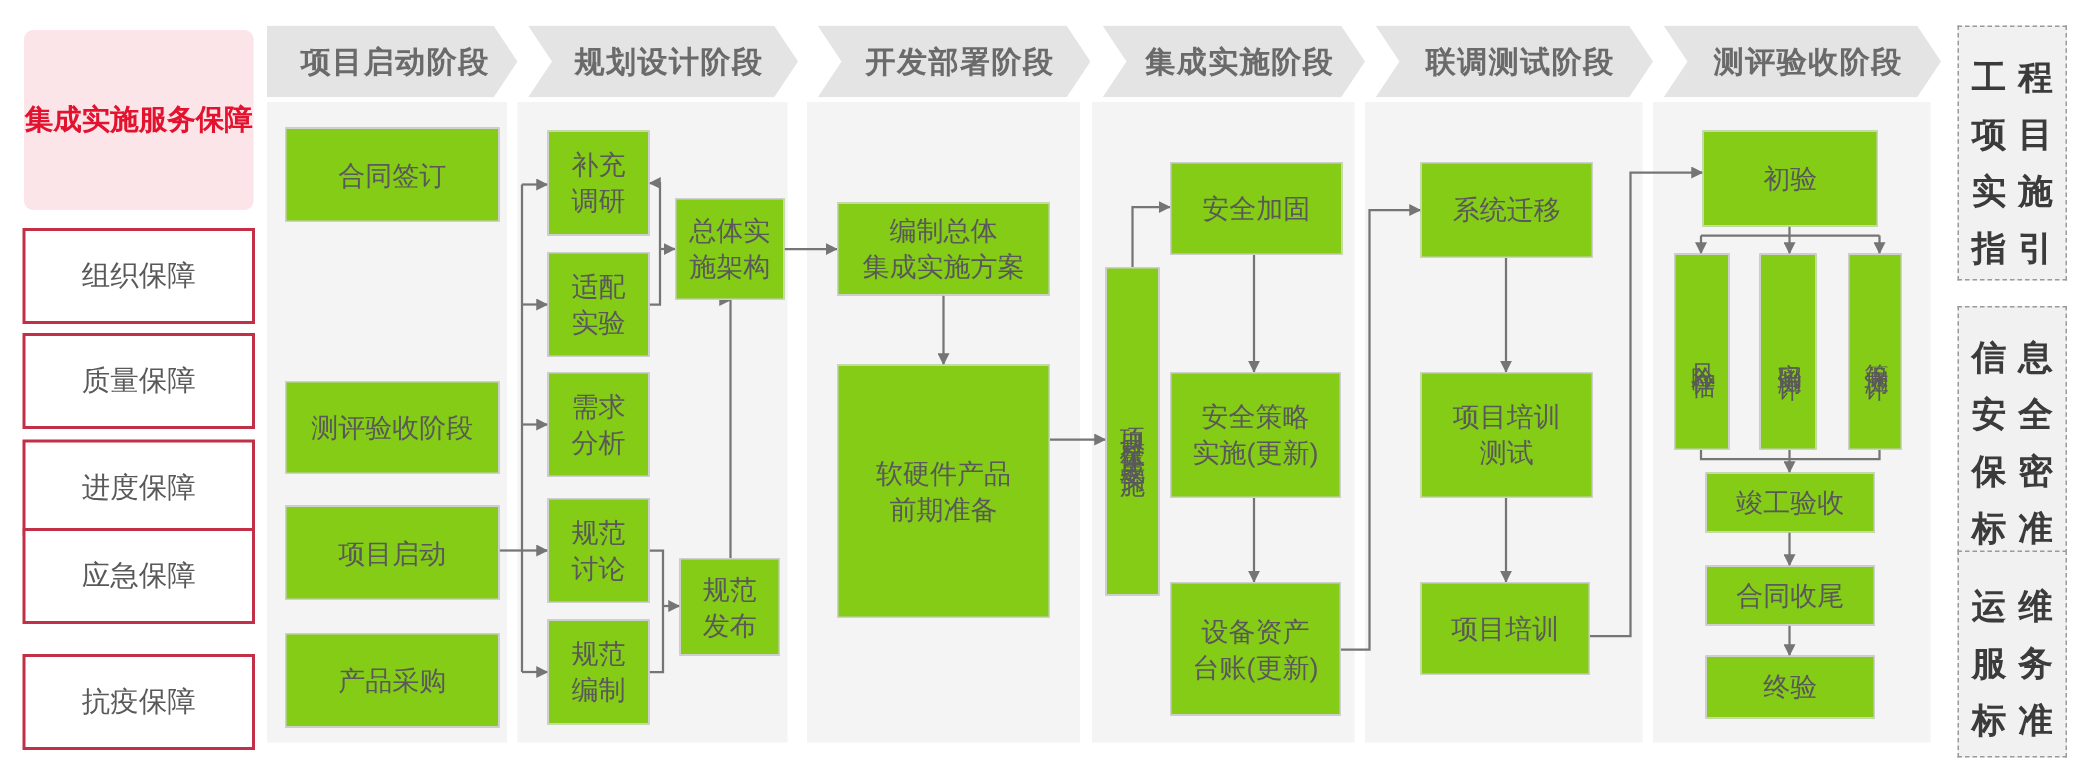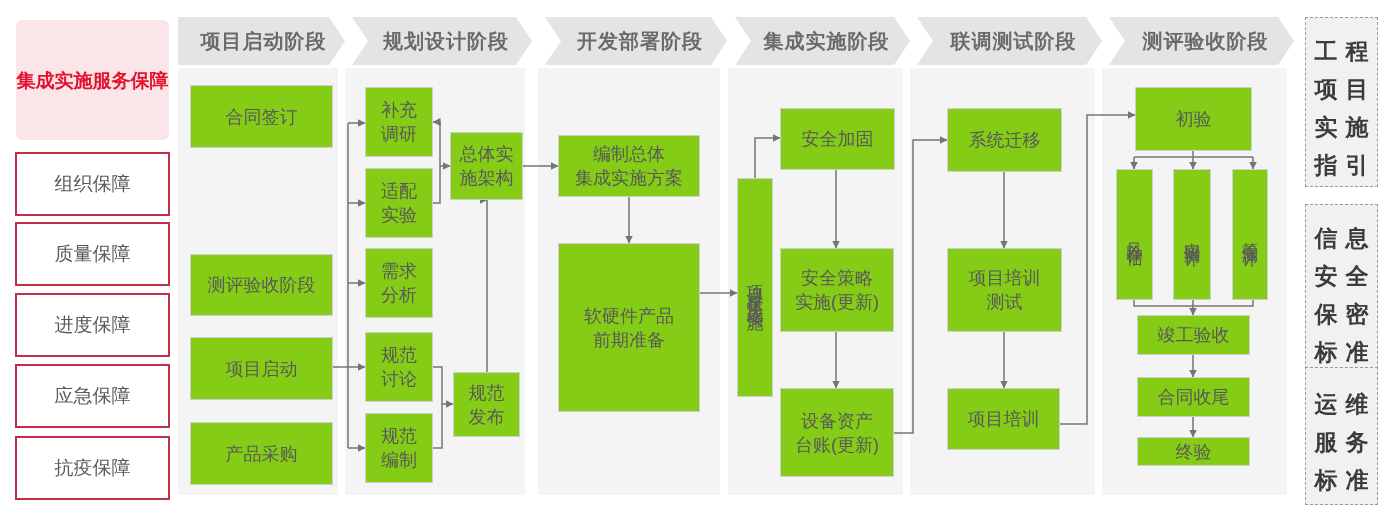--- a/index.html
+++ b/index.html
@@ -54,21 +54,21 @@
 
 <div id="stage">
 
   <div class="pink-head">
     <div class="ln">集成实施</div>
     <div class="ln">服务保障</div>
   </div>
   <div class="guarantee" style="top:152px">组织保障</div>
   <div class="guarantee" style="top:222px">质量保障</div>
   <div class="guarantee" style="top:293px">进度保障</div>
-  <div class="guarantee" style="top:364px">应急保障</div>
+  <div class="guarantee" style="top:352px">应急保障</div>
   <div class="guarantee" style="top:436px">抗疫保障</div>
 
   <div class="colbg" style="left:178px;width:160px"></div>
   <div class="colbg" style="left:345px;width:180px"></div>
   <div class="colbg" style="left:538px;width:182px"></div>
   <div class="colbg" style="left:728px;width:175px"></div>
   <div class="colbg" style="left:910px;width:185px"></div>
   <div class="colbg" style="left:1102px;width:185px"></div>
 
   <div class="banner flat" style="left:178px;width:167px">项目启动阶段</div>
@@ -153,21 +153,21 @@
   <div class="node" style="left:947px;top:248px;width:115px;height:84px">项目培训
 测试</div>
   <div class="node" style="left:947px;top:388px;width:113px;height:62px">项目培训</div>
 
   <div class="node" style="left:1135px;top:87px;width:117px;height:64px">初验</div>
   <div class="node vert-sm" style="left:1116px;top:169px;width:37px;height:131px">风险评估</div>
   <div class="node vert-sm" style="left:1173px;top:169px;width:38px;height:131px">密码测评</div>
   <div class="node vert-sm" style="left:1232px;top:169px;width:36px;height:131px">等保测评</div>
   <div class="node" style="left:1137px;top:315px;width:113px;height:40px">竣工验收</div>
   <div class="node" style="left:1137px;top:377px;width:113px;height:40px">合同收尾</div>
-  <div class="node" style="left:1137px;top:437px;width:113px;height:29px">终验</div>
+  <div class="node" style="left:1137px;top:437px;width:113px;height:42px">终验</div>
 
   <div class="refbox" style="top:17px;height:170px">
     <div class="row">工程</div>
     <div class="row">项目</div>
     <div class="row">实施</div>
     <div class="row">指引</div>
   </div>
   <div class="refbox" style="top:204px;height:170px">
     <div class="row">信息</div>
     <div class="row">安全</div>

